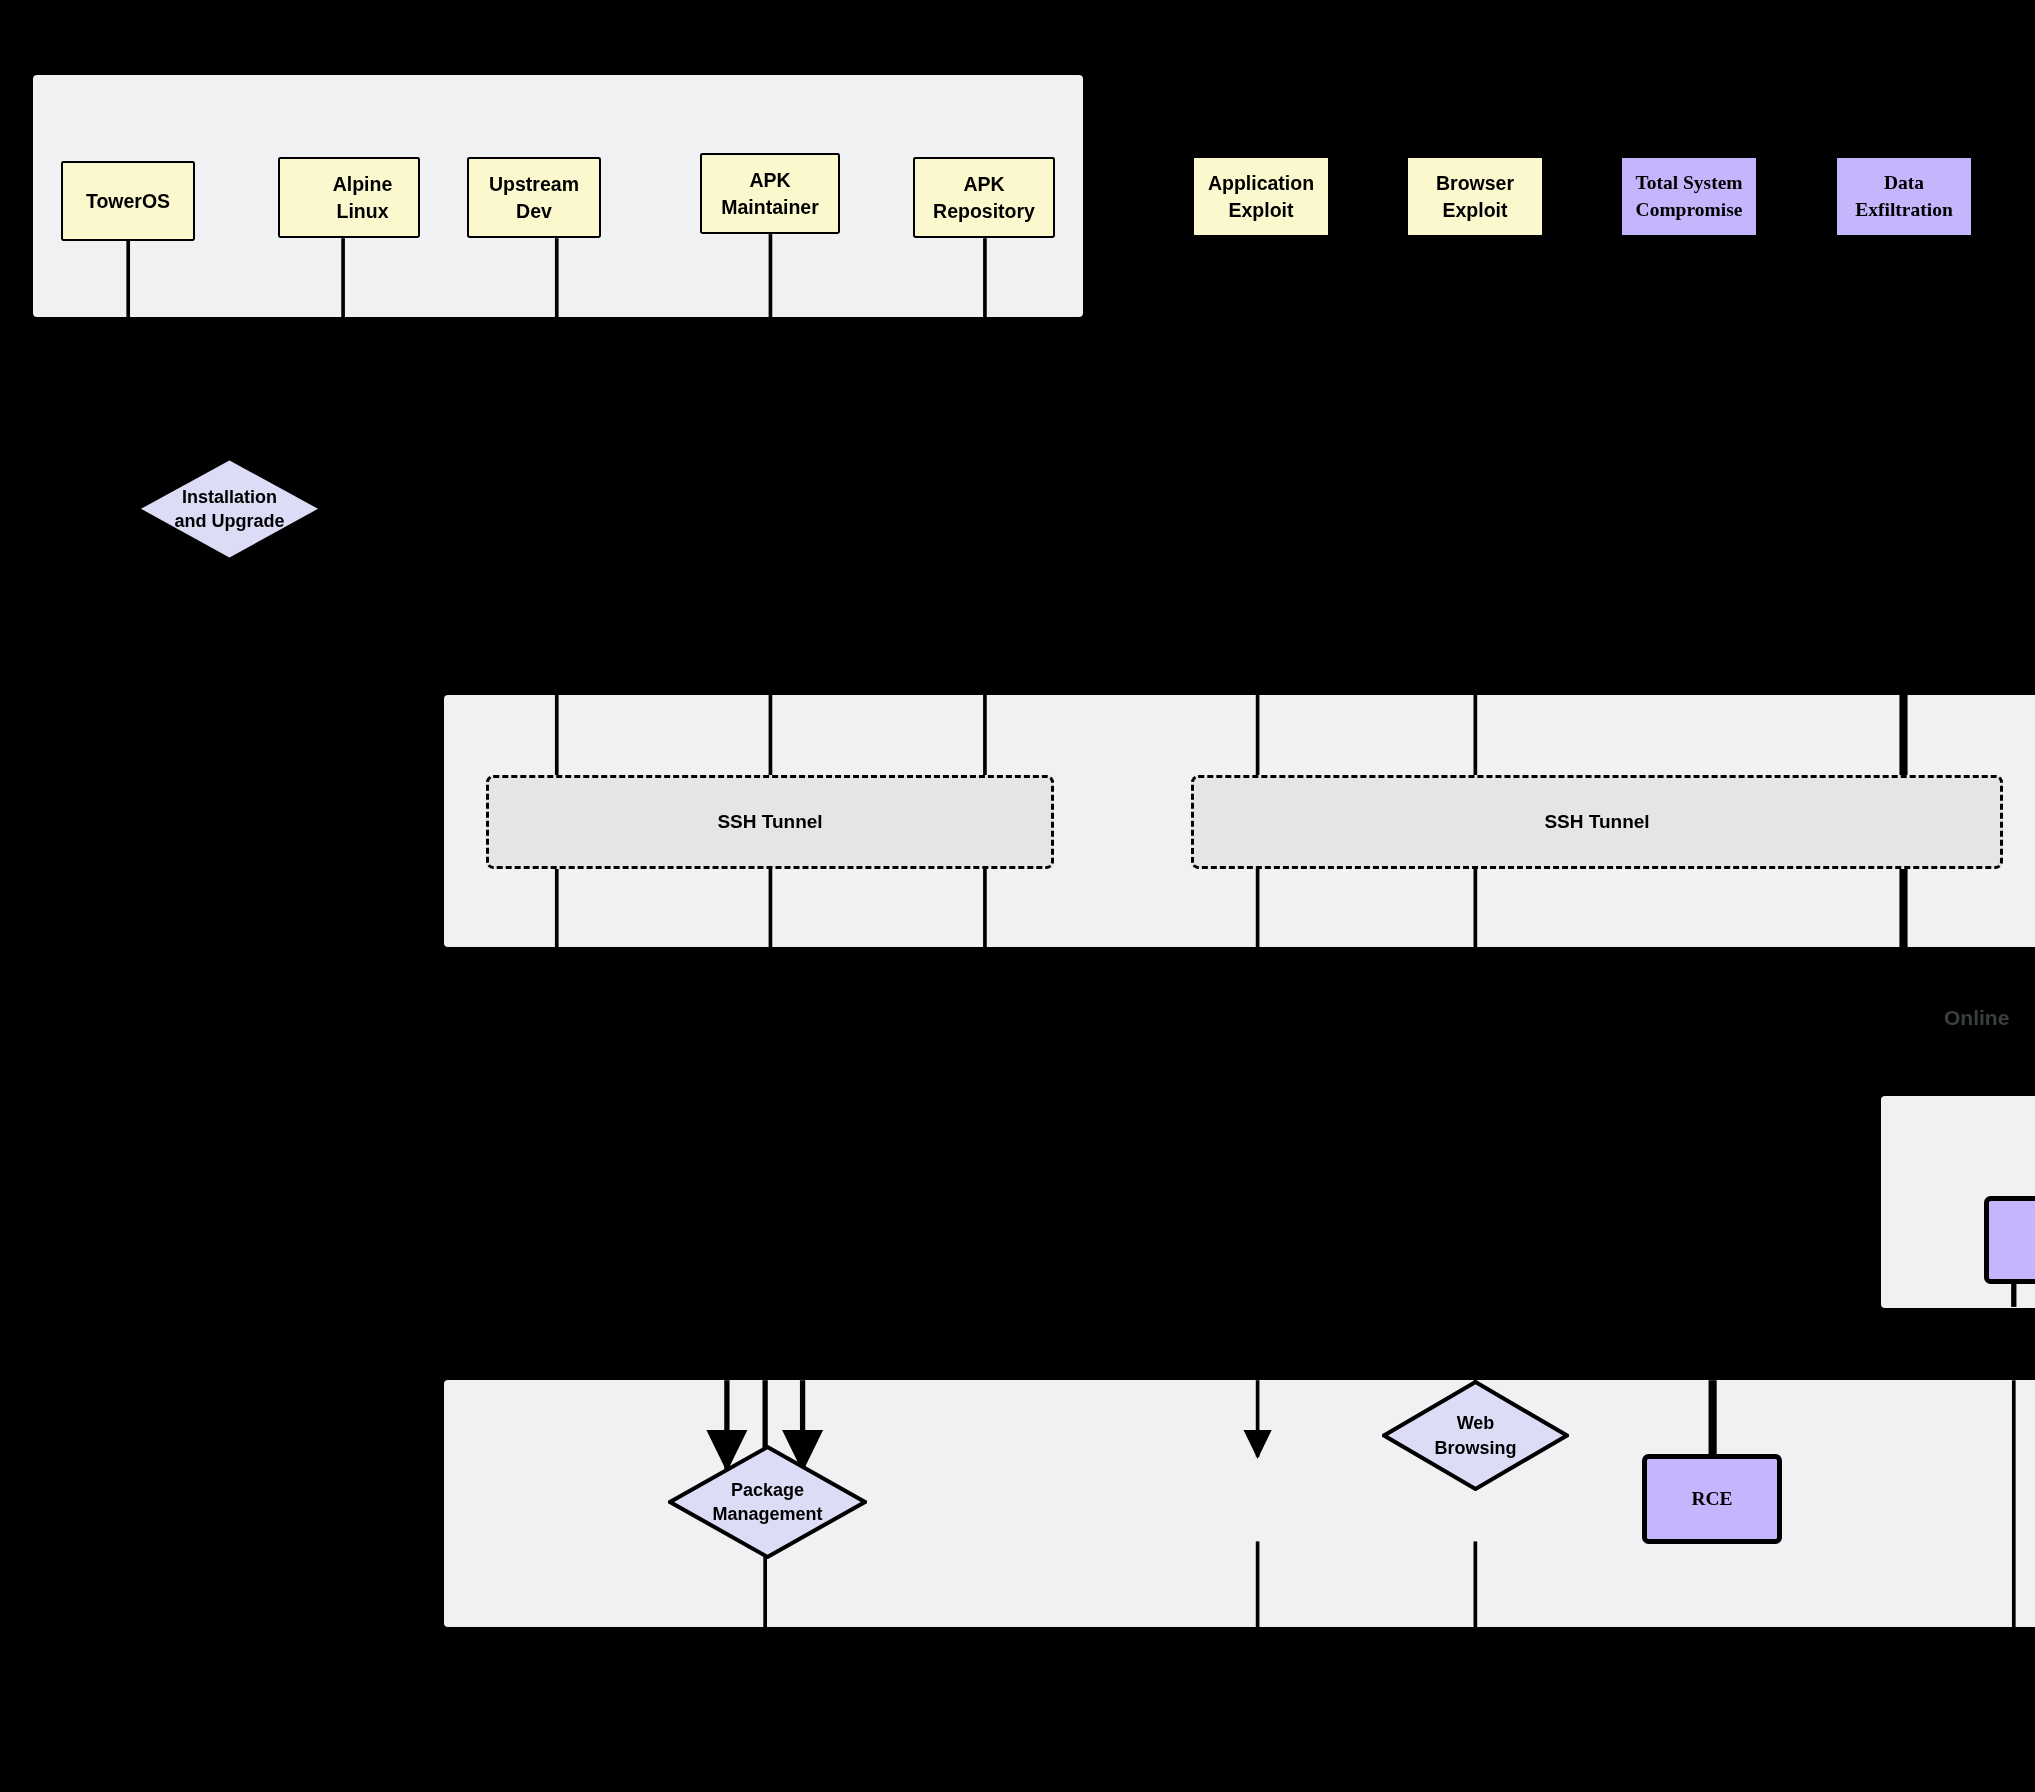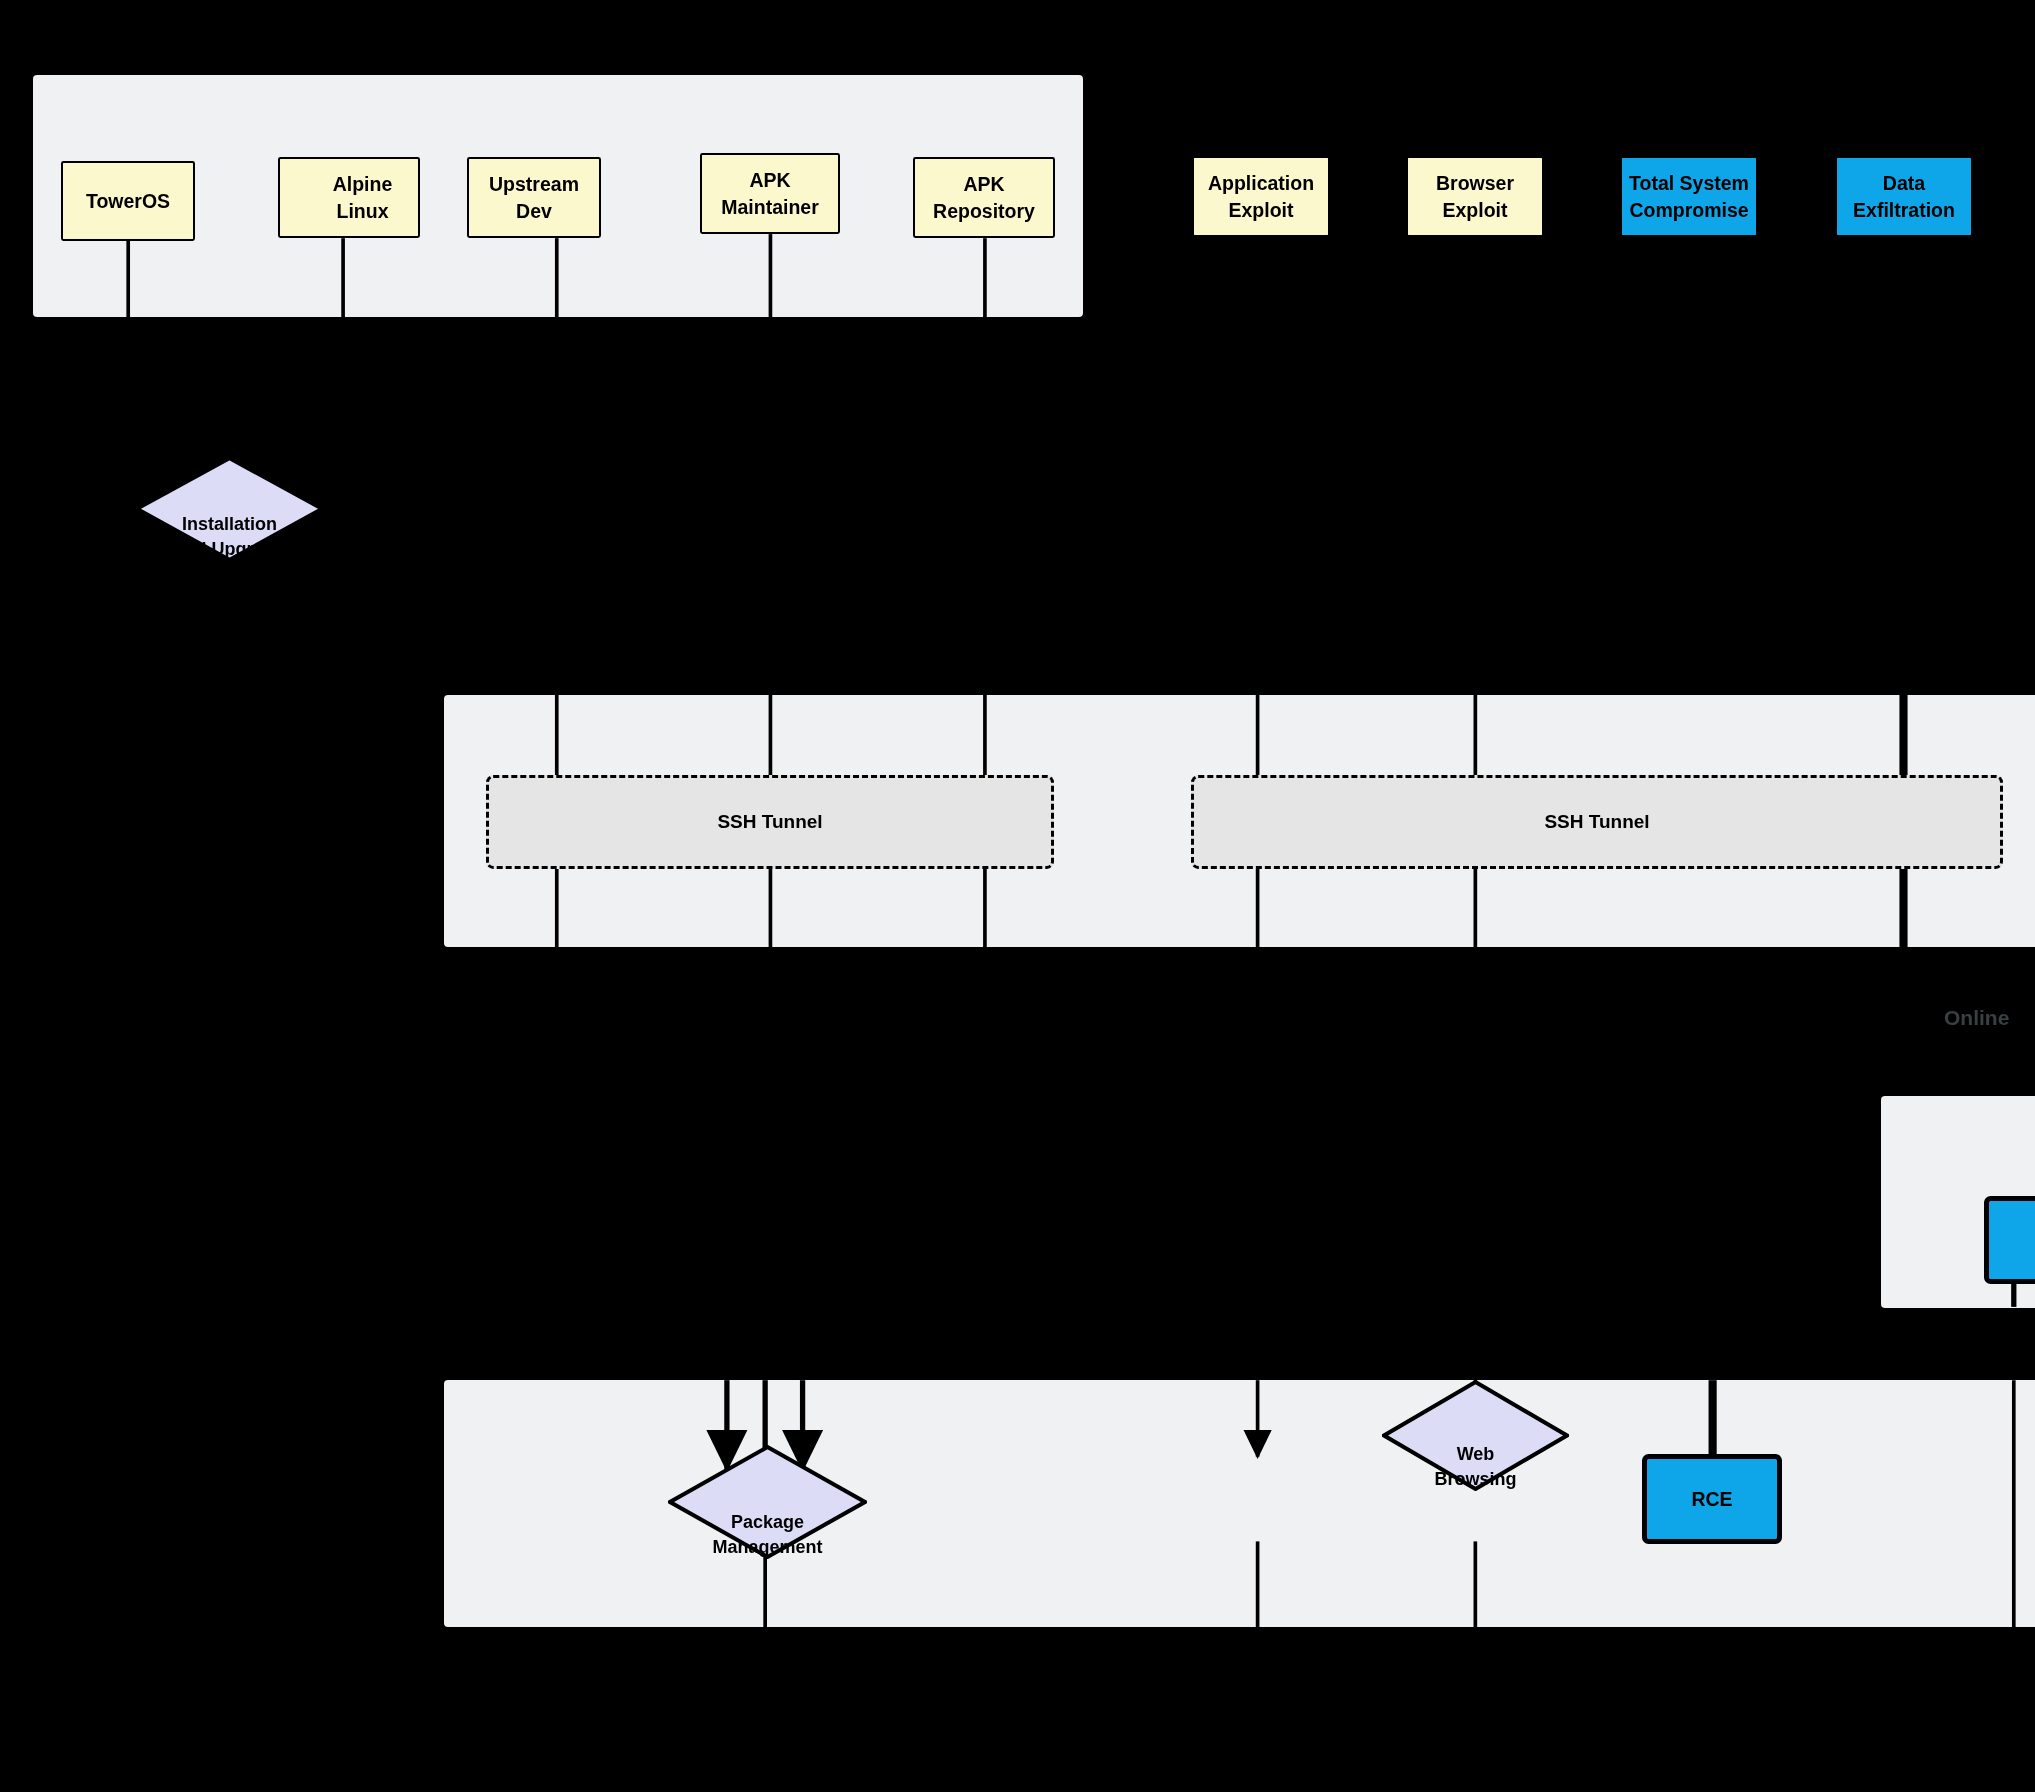--- a/index.html
+++ b/index.html
@@ -8,24 +8,24 @@
   svg.layer{position:absolute;left:0;top:0;width:2829px;height:1793px;}
 
   .panel{position:absolute;background:#eff1f3;border-radius:4.1px;}
 
   .node{position:absolute;box-sizing:border-box;display:flex;
         align-items:center;justify-content:center;text-align:center;
         color:#000;font-weight:bold;line-height:1.35;}
 
   .boxnode{border:2.4px solid #000;}
   .exploit{background:#fbf8cd;border:2.4px solid #000;border-radius:2.4px;}
-  .compromise{background:#0ea5e9;border:2.4px solid #000;border-radius:2.4px;}
+  .compromise{background:#c4b5fd;border:2.4px solid #000;border-radius:2.4px;font-family:Liberation Serif, serif;}
   .tunnel{background:#e5e5e5;border:3.7px dashed #000;border-radius:7.3px;}
 
-  .diamond{position:absolute;display:flex;align-items:flex-end;
+  .diamond{position:absolute;display:flex;align-items:center;
            justify-content:center;text-align:center;font-weight:bold;
            color:#000;line-height:1.35;}
   .diamond .dshape{position:absolute;left:0;top:0;width:100%;height:100%;}
   .diamond .dlabel{position:relative;z-index:2;}
 
   .smalllabel{position:absolute;color:#3a3f41;font-weight:bold;margin-top:23px;}
 </style>
 </head>
 <body>
 

